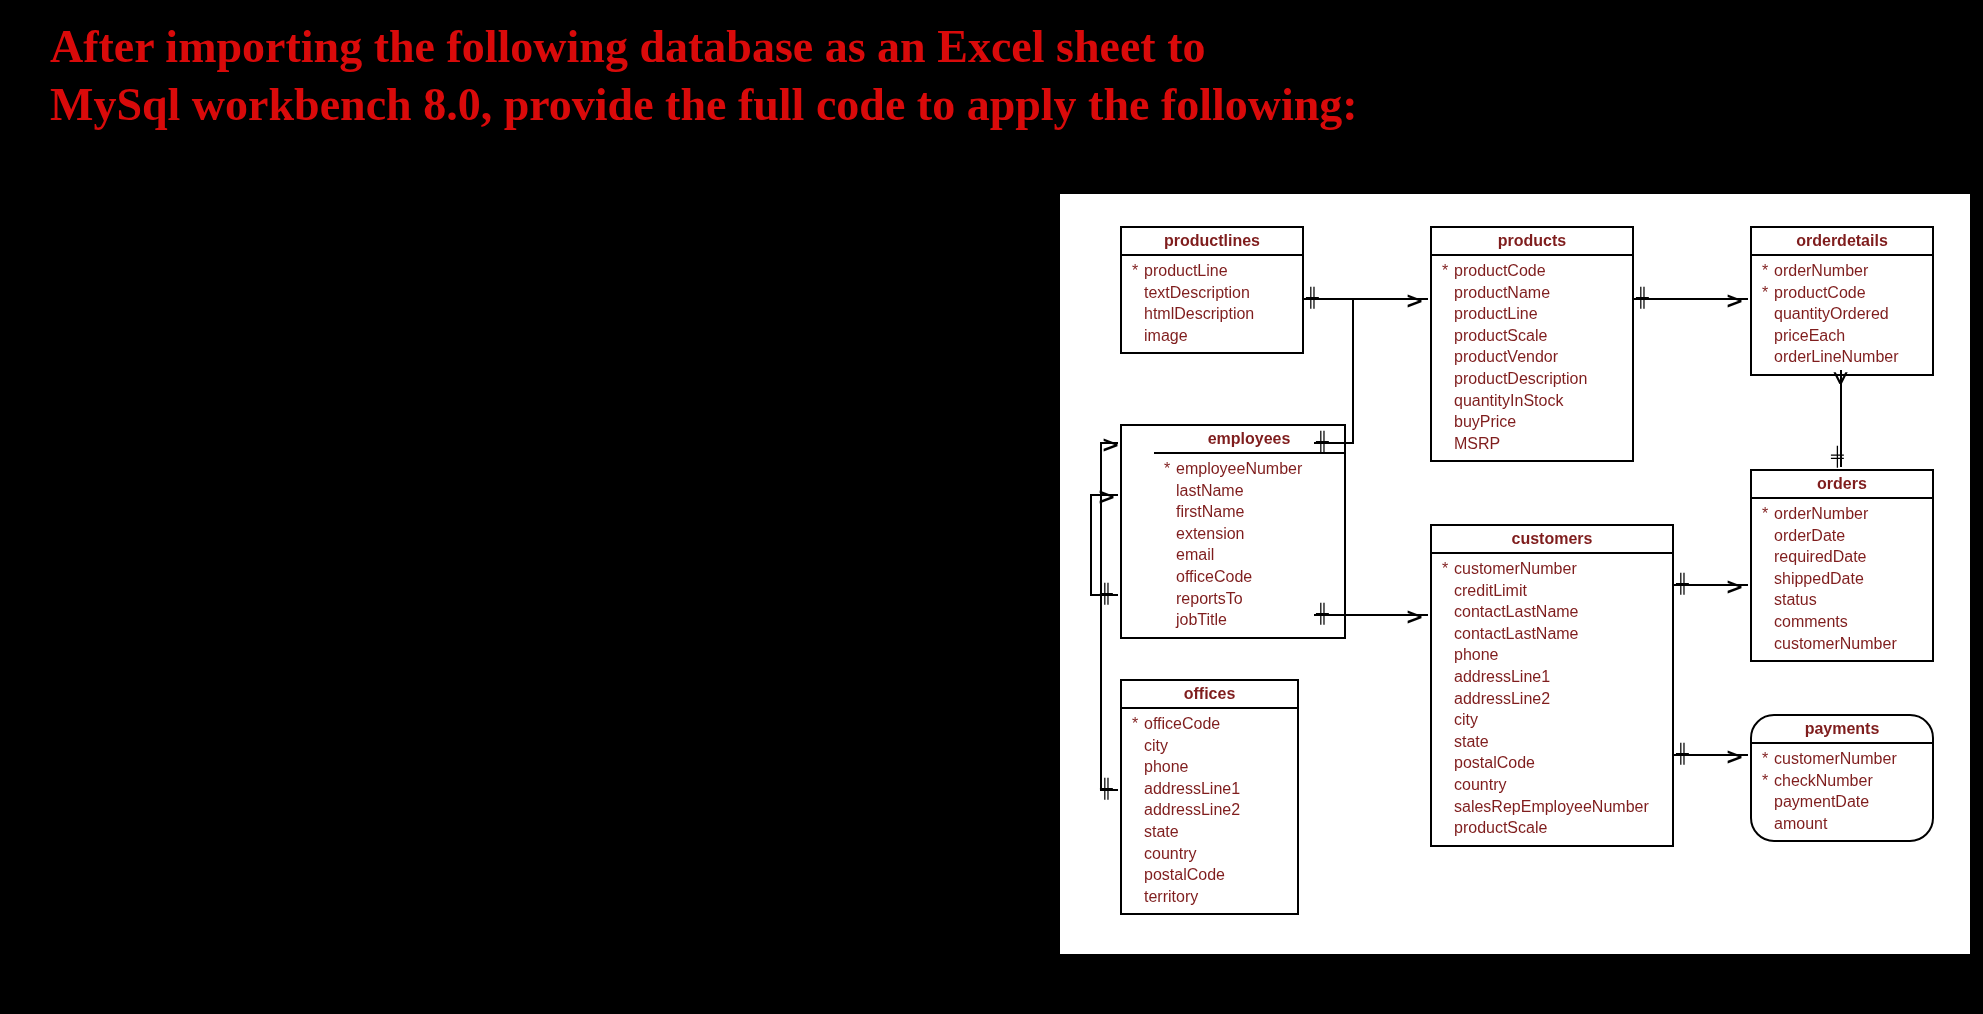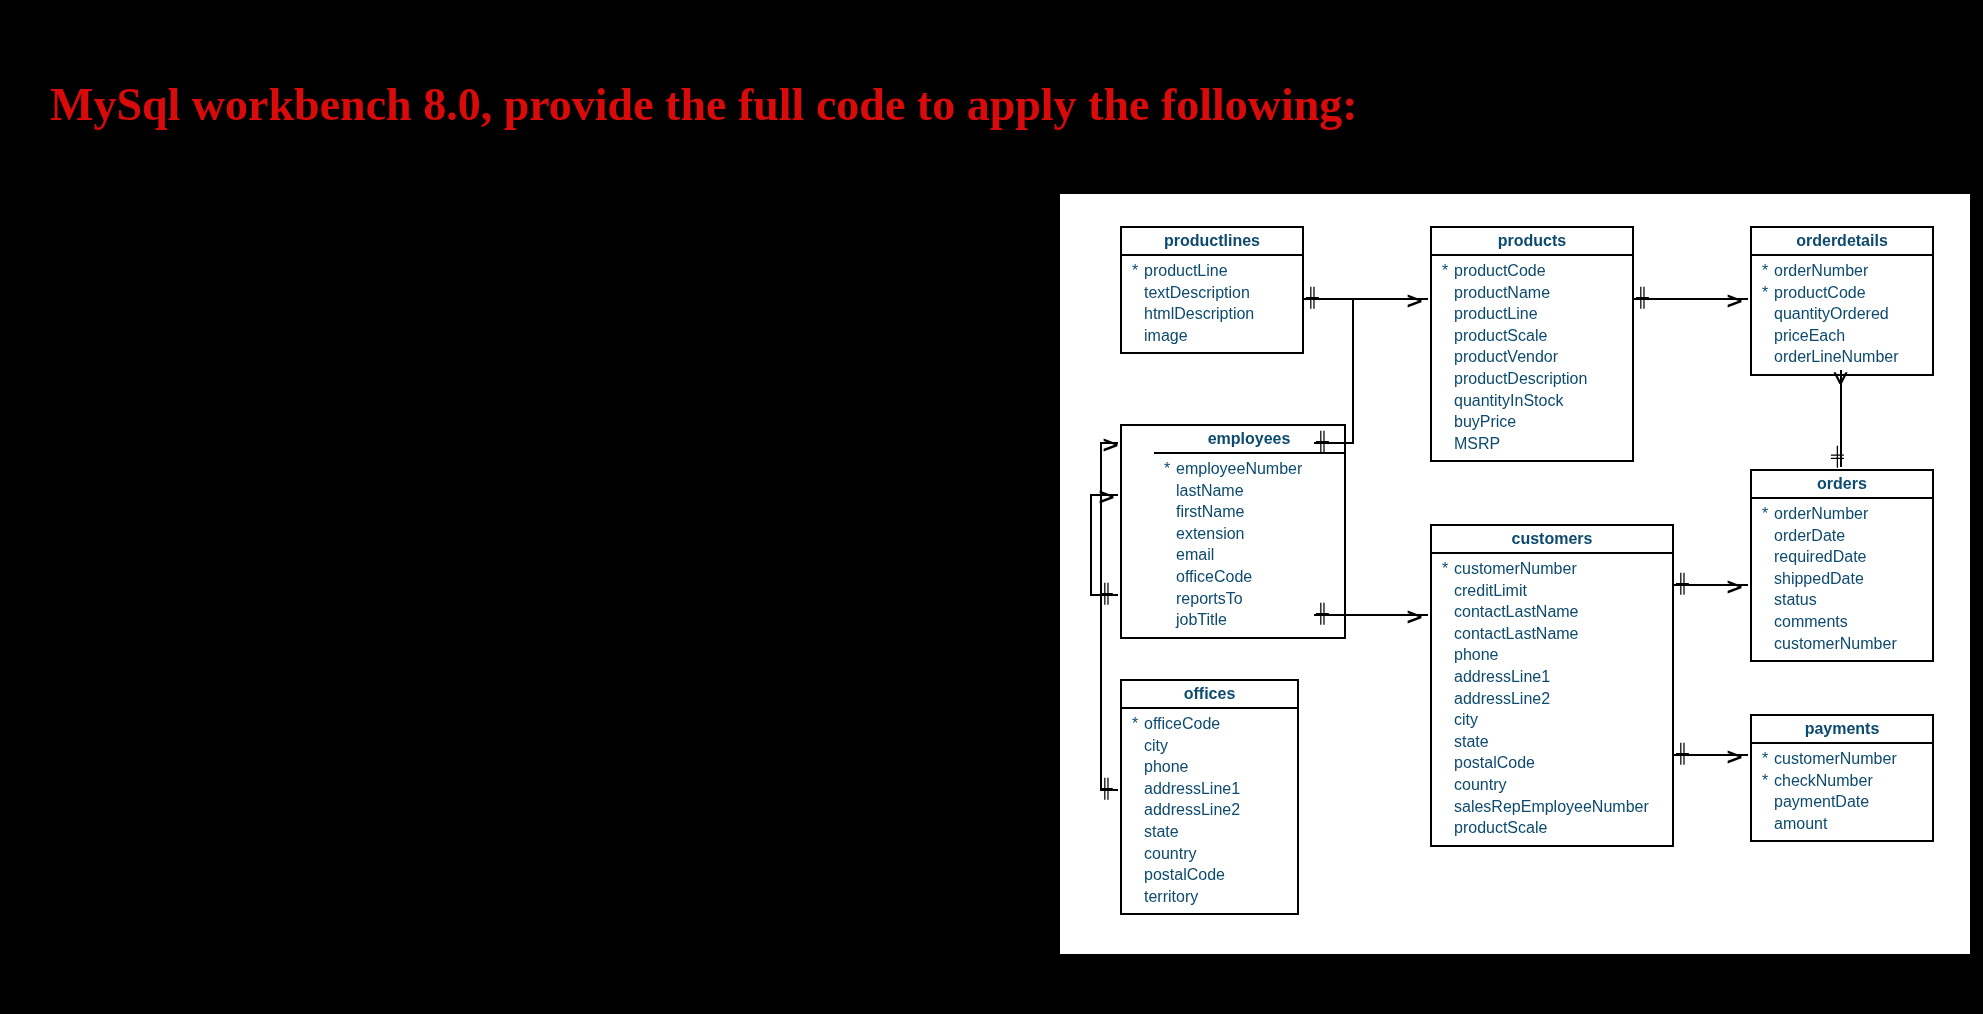--- a/index.html
+++ b/index.html
@@ -1,33 +1,33 @@
 <!DOCTYPE html>
 <html><head>
 <meta charset="utf-8">
 <style>
   html,body{margin:0;padding:0;background:#000;font-family:Georgia,'Times New Roman',serif;}
   .page{width:1983px;height:1014px;position:relative;background:#000;overflow:hidden;}
   .prompt{position:absolute;left:50px;top:18px;color:#d90a0a;font-weight:bold;font-size:46px;line-height:1.25;}
   .erd{position:absolute;left:1060px;top:194px;width:910px;height:760px;background:#fff;}
-  .tbl{position:absolute;border:2px solid #000;background:#fff;font-family:Arial,Helvetica,sans-serif;font-size:16px;color:#0c4a6e;}
+  .tbl{position:absolute;border:2px solid #000;background:#fff;font-family:Arial,Helvetica,sans-serif;font-size:16px;color:#7f1d1d;}
   .tbl .hdr{border-bottom:2px solid #000;text-align:center;font-weight:bold;padding:4px 8px;}
   .tbl .cols{padding:4px 10px 6px 10px;}
   .tbl .col{display:flex;gap:4px;line-height:1.35;}
   .tbl .col .pk{width:8px;display:inline-block;}
   .conn{position:absolute;background:#000;}
   .cfoot{position:absolute;font-family:Arial;font-size:18px;color:#000;font-weight:bold;}
 </style>
 </head>
 <body>
 
 <div class="page">
 
   <div class="prompt">
-    <br>
+    <span>After importing the following database as an Excel sheet to</span><br>
     <span>MySql workbench 8.0, provide the full code to apply the following:</span>
   </div>
 
   <div class="erd">
 
     <div class="tbl" style="left:60px;top:32px;width:180px;">
       <div class="hdr">productlines</div>
       <div class="cols">
           <div class="col">
             <span class="pk">*</span>
@@ -281,21 +281,21 @@
             <span class="pk"></span>
             <span>comments</span>
           </div>
           <div class="col">
             <span class="pk"></span>
             <span>customerNumber</span>
           </div>
         </div>
     </div>
 
-    <div class="tbl" style="left:690px;top:520px;width:180px;">
+    <div class="tbl" style="left:690px;top:520px;width:180px;border-radius:24px;">
       <div class="hdr">payments</div>
       <div class="cols">
           <div class="col">
             <span class="pk">*</span>
             <span>customerNumber</span>
           </div>
           <div class="col">
             <span class="pk">*</span>
             <span>checkNumber</span>
           </div>

